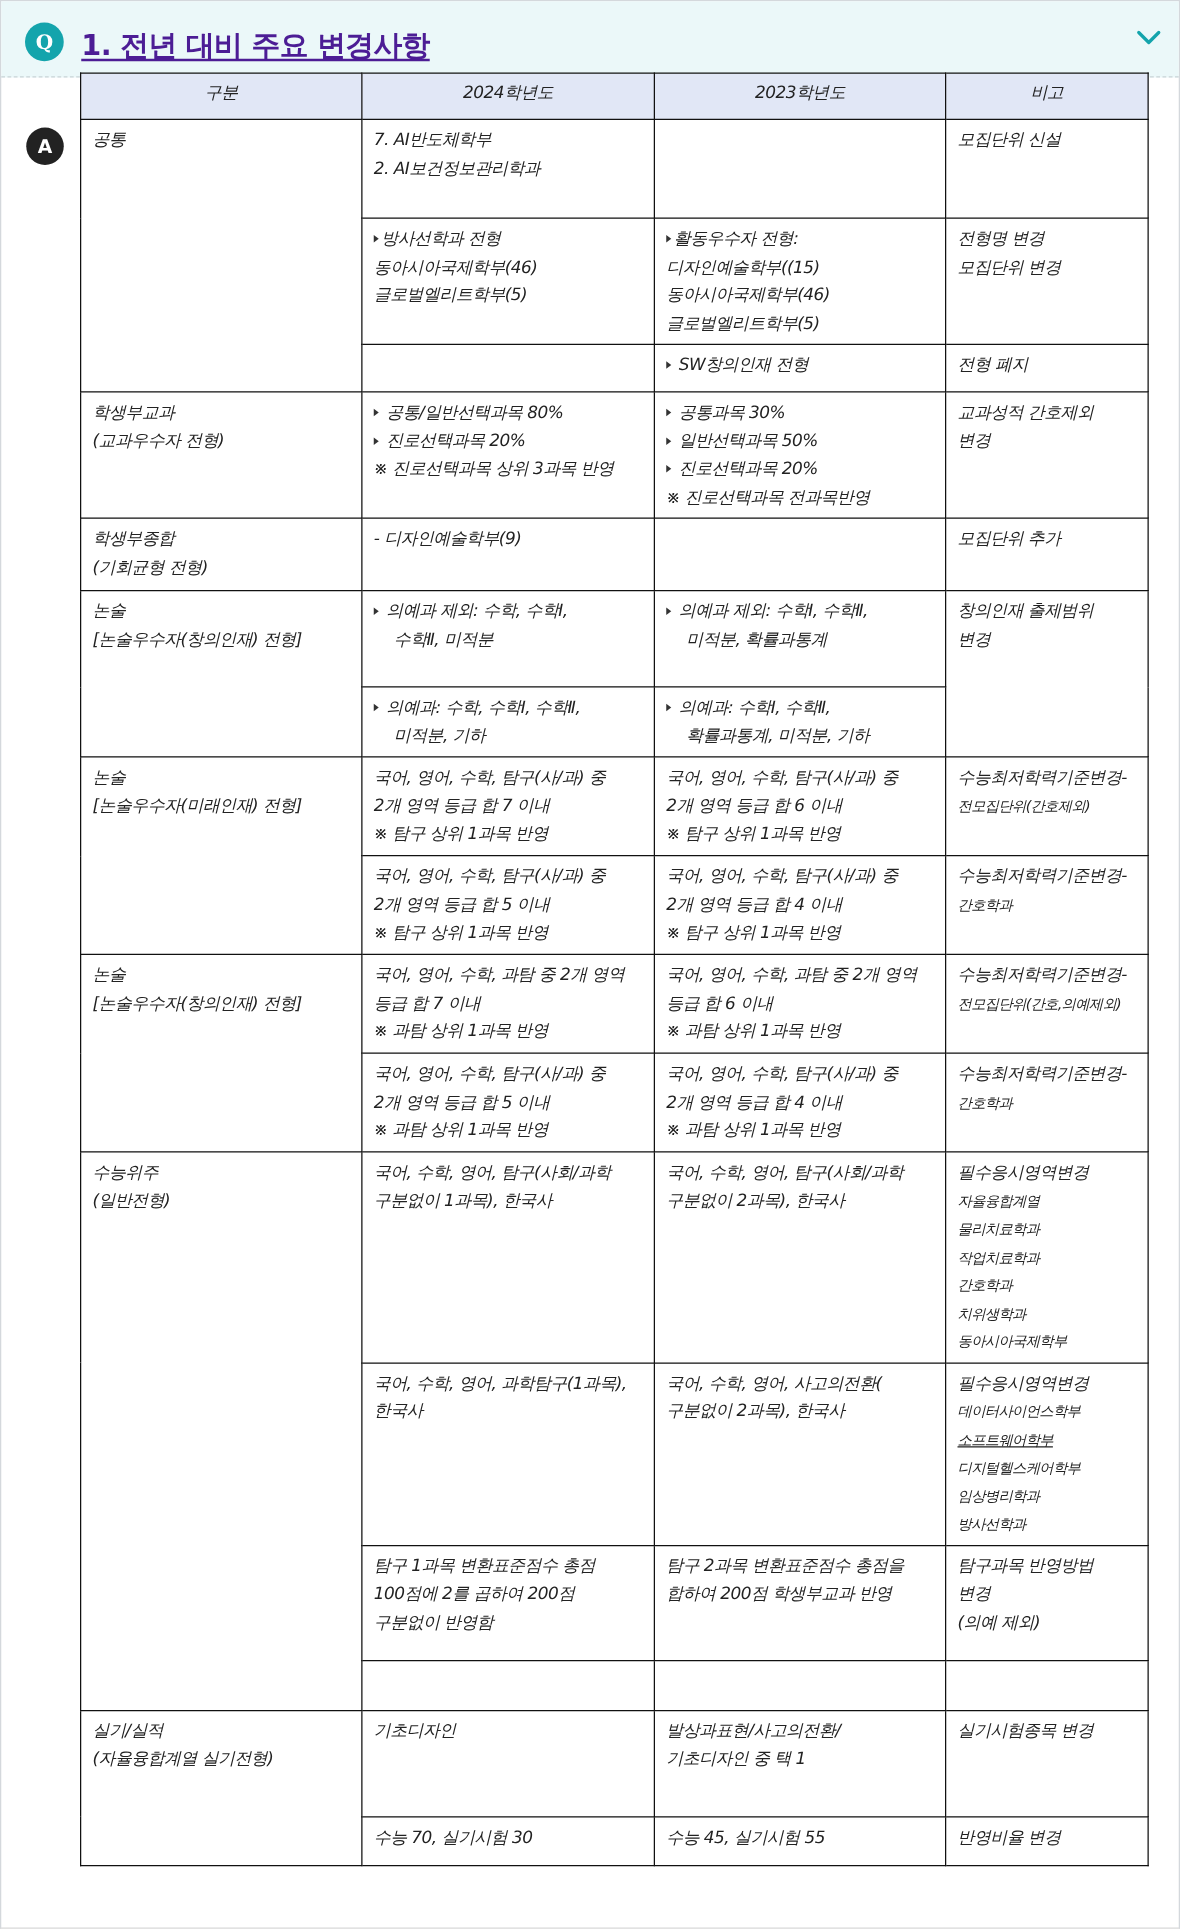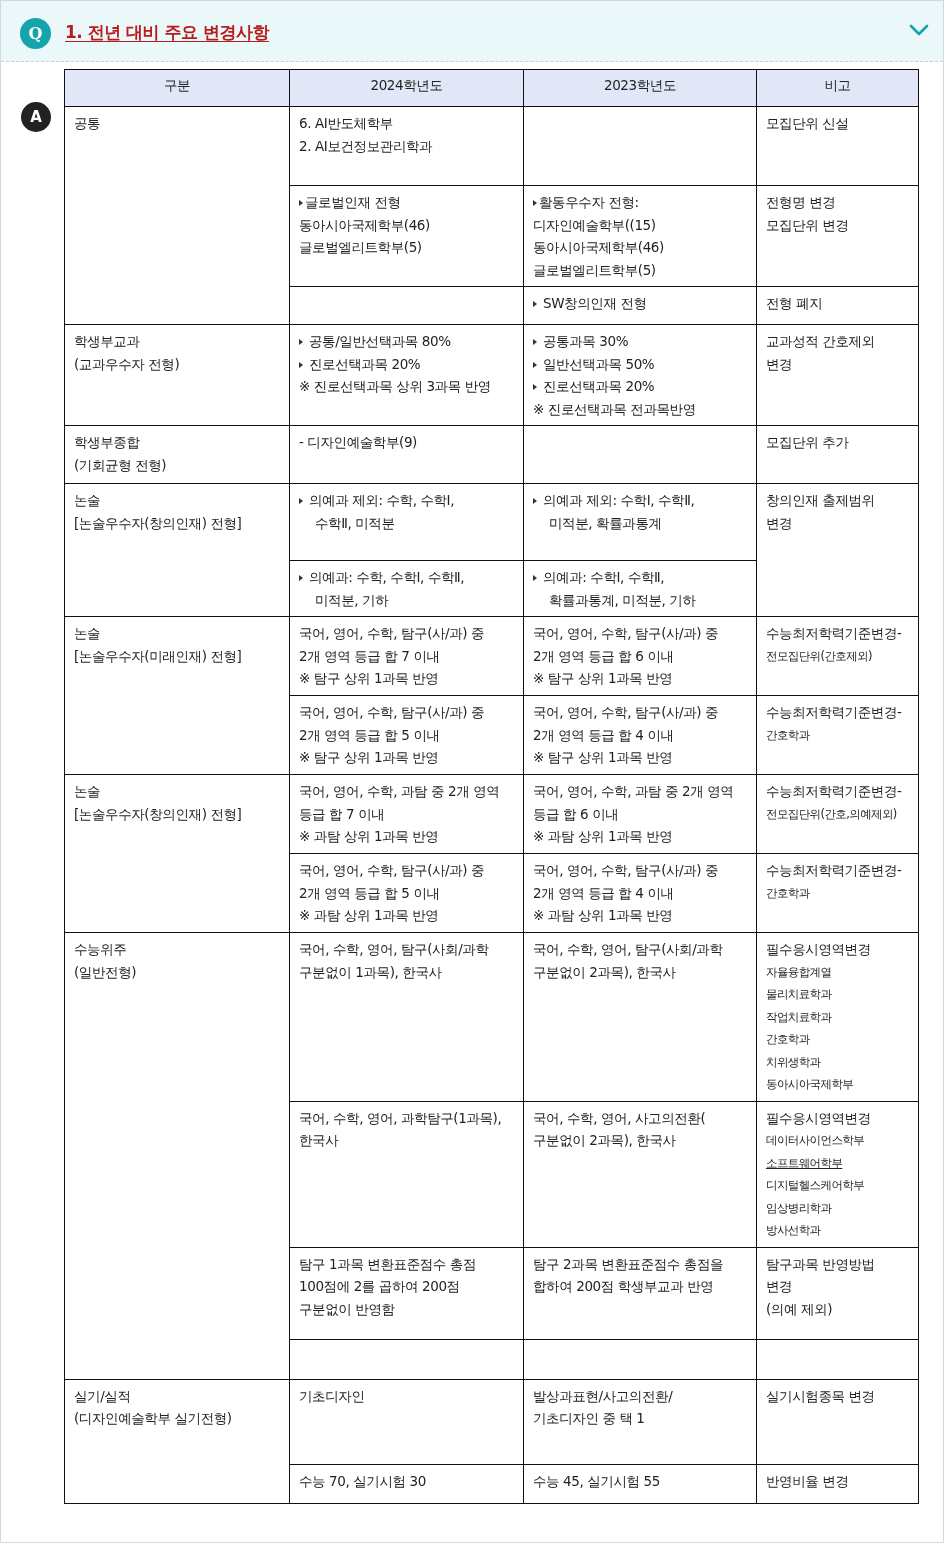--- a/index.html
+++ b/index.html
@@ -1,23 +1,23 @@
 <!DOCTYPE html>
 <html><head>
 <meta charset="utf-8">
 <style>
   html, body { margin:0; padding:0; }
   body { width:944px; height:1543px; background:#ffffff; font-family:"DejaVu Sans","Liberation Sans",sans-serif; color:#222; position:relative; overflow:hidden; }
   .frame { position:absolute; left:0; top:0; width:942px; height:1541px; border:1px solid #d4d8dc; border-bottom:3px solid #d8d8d8; box-sizing:content-box; }
   .qbar { position:absolute; left:1px; top:1px; width:942px; height:60px; background:#ebf8f9; border-bottom:1px dashed #c9d3d6; }
   .qbadge { position:absolute; left:19px; top:17px; width:31px; height:31px; border-radius:50%; background:#14a4ac; color:#fff; font-weight:bold; font-size:16px; text-align:center; line-height:31px; font-family:"DejaVu Serif",serif; }
-  .qtitle { position:absolute; left:64px; top:20px; font-size:17px; font-weight:bold; color:#b91c1c; text-decoration:underline; text-underline-offset:3px; letter-spacing:-0.5px; }
+  .qtitle { position:absolute; left:64px; top:20px; font-size:23px; font-weight:bold; color:#4c1d95; text-decoration:underline; text-underline-offset:3px; letter-spacing:-0.5px; }
   .chev { position:absolute; right:14px; top:22px; width:20px; height:14px; }
   .abadge { position:absolute; left:21px; top:102px; width:30px; height:30px; border-radius:50%; background:#222; color:#fff; font-weight:bold; font-size:15px; text-align:center; line-height:30px; }
-  table.tbl { position:absolute; left:64px; top:69px; border-collapse:collapse; width:854px; table-layout:fixed; font-size:13.5px; letter-spacing:-0.4px; }
+  table.tbl { position:absolute; left:64px; top:58px; border-collapse:collapse; width:854px; table-layout:fixed; font-size:13.5px; letter-spacing:-0.4px;font-style:italic; }
   table.tbl td, table.tbl th { border:1.5px solid #111; vertical-align:top; padding:5px 9px; line-height:22.5px; }
   table.tbl th { background:#e1e7f6; font-weight:normal; height:27px; padding-top:4px; text-align:center; }
   td.cat { }
   .small { font-size:11.5px; letter-spacing:-0.6px; }
   .tri { display:inline-block; width:0; height:0; border-left:4px solid #333; border-top:3px solid transparent; border-bottom:3px solid transparent; margin-right:6px; vertical-align:middle; }
   .ind { padding-left:16px; }
   .line { display:block; }
 </style>
 </head>
 <body>
@@ -49,31 +49,31 @@
       <th>비고</th>
     </tr>
   </thead>
   <tbody>
 
     <tr style="height:79px">
       <td class="cat" rowspan="3">
           <span class="line">공통</span>
         </td>
       <td>
-          <span class="line">6. AI반도체학부</span>
+          <span class="line">7. AI반도체학부</span>
           <span class="line">2. AI보건정보관리학과</span>
         </td>
       <td></td>
       <td>
           <span class="line">모집단위 신설</span>
         </td>
     </tr>
     <tr style="height:98px">
       <td>
-          <span class="line"><span class="tri" style="margin-right:2px"></span><span>글로벌인재 전형</span></span>
+          <span class="line"><span class="tri" style="margin-right:2px"></span><span>방사선학과 전형</span></span>
           <span class="line">동아시아국제학부(46)</span>
           <span class="line">글로벌엘리트학부(5)</span>
         </td>
       <td>
           <span class="line"><span class="tri" style="margin-right:2px"></span><span>활동우수자 전형:</span></span>
           <span class="line">디자인예술학부((15)</span>
           <span class="line">동아시아국제학부(46)</span>
           <span class="line">글로벌엘리트학부(5)</span>
         </td>
       <td>
@@ -289,21 +289,21 @@
     </tr>
     <tr style="height:40px">
       <td></td>
       <td></td>
       <td></td>
     </tr>
 
     <tr style="height:85px">
       <td class="cat" rowspan="2">
           <span class="line">실기/실적</span>
-          <span class="line">(디자인예술학부 실기전형)</span>
+          <span class="line">(자율융합계열 실기전형)</span>
         </td>
       <td>
           <span class="line">기초디자인</span>
         </td>
       <td>
           <span class="line">발상과표현/사고의전환/</span>
           <span class="line">기초디자인 중 택 1</span>
         </td>
       <td>
           <span class="line">실기시험종목 변경</span>

